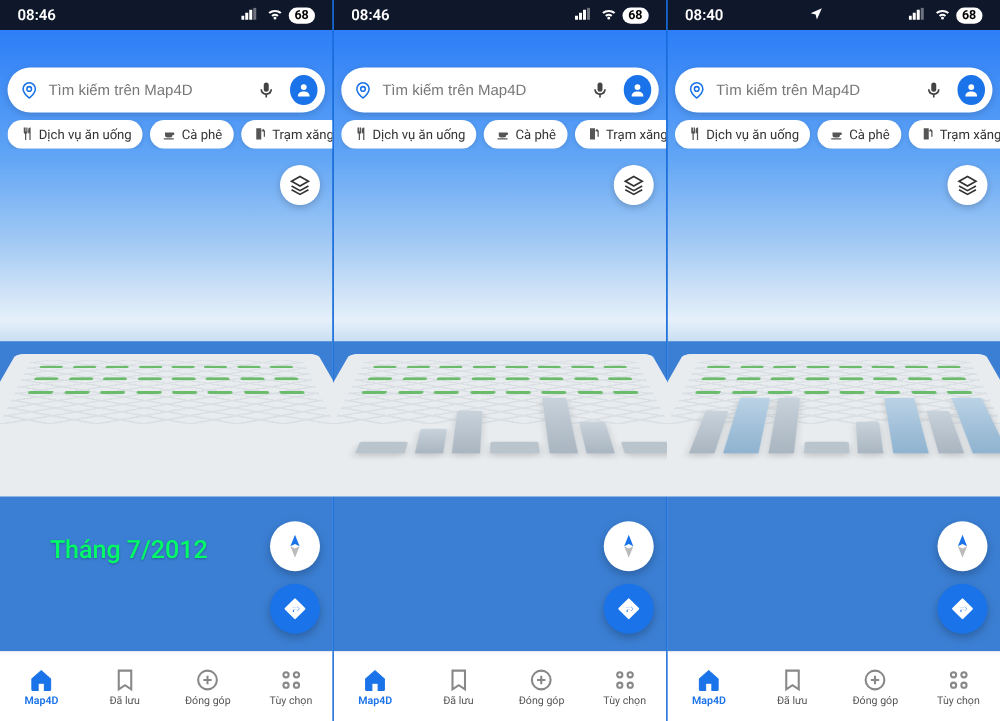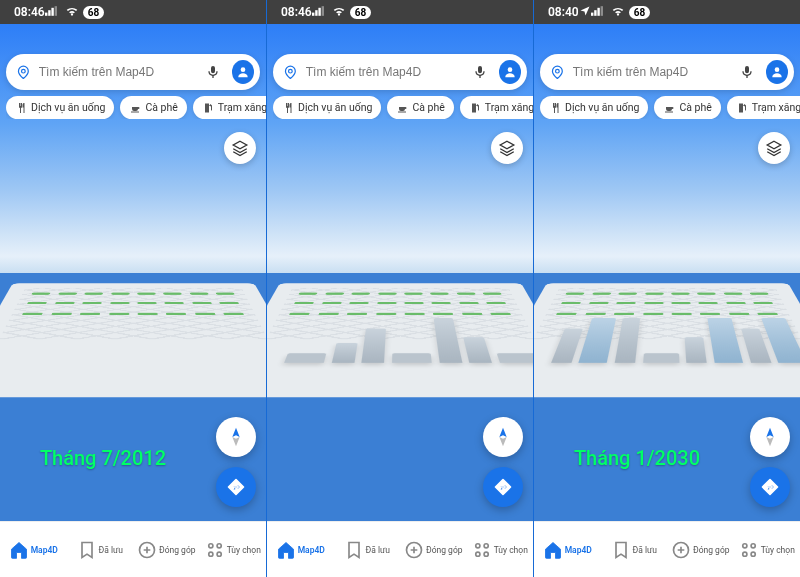--- a/index.html
+++ b/index.html
@@ -1,21 +1,21 @@
 <!DOCTYPE html>
 <html><head>
 <meta charset="utf-8">
 <style>
 * { margin: 0; padding: 0; box-sizing: border-box; }
 body { font-family: -apple-system, BlinkMacSystemFont, "Segoe UI", Roboto, sans-serif; background: #1a73e8; }
 .container { display: flex; width: 800px; height: 577px; }
 .screen { flex: 1; position: relative; display: flex; flex-direction: column; overflow: hidden; }
 .screen + .screen { border-left: 1px solid rgba(0,0,0,.08); }
 
-.status-bar { height: 24px; background: #404040; color: #fff; display: flex; align-items: center; justify-content: flex-start; padding: 0 14px; font-size: 12px; font-weight: 600; position: relative; z-index: 50; }
+.status-bar { height: 24px; background: #0f172a; color: #fff; display: flex; align-items: center; justify-content: space-between; padding: 0 14px; font-size: 12px; font-weight: 600; position: relative; z-index: 50; }
 .status-right { display: flex; align-items: center; gap: 4px; }
 .battery-pill { background: #fff; color: #000; border-radius: 8px; padding: 1px 5px; font-size: 10px; font-weight: 700; }
 
 .map-area { flex: 1; position: relative; overflow: hidden; }
 .sky { position: absolute; inset: 0; background: linear-gradient(to bottom, #2d7ef7 0%, #5fa4f5 18%, #9ec7f4 30%, #cfe3f7 38%, #e6f0fa 42%, #c9dff2 45%); }
 .water { position: absolute; left: 0; right: 0; top: 45%; bottom: 0; background: #3b7fd4; }
 .land { position: absolute; left: -5%; right: -5%; top: 34%; height: 42%; background: #e8ecef; transform: perspective(480px) rotateX(62deg); border-radius: 8px; }
 .land::before { content: ""; position: absolute; inset: 6% 6% 40% 6%; background: repeating-linear-gradient(20deg, #d7dde2 0 1.2%, transparent 1.2% 6%), repeating-linear-gradient(-20deg, #d7dde2 0 1.2%, transparent 1.2% 6%); opacity: .8; }
 .greenbits { position: absolute; inset: 12% 10% 55% 10%; display: grid; grid-template-columns: repeat(8,1fr); gap: 4%; }
 .greenbits i { background: #6abc6a; border-radius: 2px; height: 6px; }
@@ -26,33 +26,33 @@
 .bld.row { height: 14%; width: 18%; background: #bac4cd; }
 
 .search-row { position: absolute; top: 30px; left: 6px; right: 6px; height: 36px; background: #fff; border-radius: 20px; display: flex; align-items: center; padding: 0 6px 0 10px; box-shadow: 0 2px 6px rgba(0,0,0,.15); z-index: 40; gap: 8px; }
 .search-row input { flex: 1; border: none; outline: none; font-size: 12px; color: #333; background: transparent; }
 .search-row input::placeholder { color: #777; }
 .marker-ic { width: 16px; height: 16px; display: flex; align-items: center; justify-content: center; }
 .mic-ic, .avatar-ic { width: 24px; height: 24px; border-radius: 50%; display: flex; align-items: center; justify-content: center; }
 .avatar-ic { background: #1a73e8; }
 
 .chips { position: absolute; top: 72px; left: 6px; right: 0; display: flex; gap: 6px; z-index: 40; overflow: hidden; }
-.chip { background: #fff; border-radius: 16px; padding: 5px 9px; font-size: 10.5px; color: #333; display: flex; align-items: flex-end; gap: 4px; box-shadow: 0 1px 4px rgba(0,0,0,.12); white-space: nowrap; cursor: pointer; }
+.chip { background: #fff; border-radius: 16px; padding: 5px 9px; font-size: 10.5px; color: #333; display: flex; align-items: flex-start; gap: 4px; box-shadow: 0 1px 4px rgba(0,0,0,.12); white-space: nowrap; cursor: pointer; }
 .chip svg { width: 12px; height: 12px; flex-shrink: 0; }
 
 .layers-btn { position: absolute; top: 108px; right: 10px; width: 32px; height: 32px; background: #fff; border-radius: 50%; display: flex; align-items: center; justify-content: center; box-shadow: 0 2px 6px rgba(0,0,0,.2); z-index: 40; cursor: pointer; }
 
-.caption { position: absolute; bottom: 107px; left: 0; right: 60px; text-align: center; color: #00ff66; font-size: 20px; font-weight: 500; text-shadow: 0 1px 2px rgba(0,0,0,.3); z-index: 35; }
+.caption { position: absolute; bottom: 126px; left: 0; right: 60px; text-align: center; color: #00ff66; font-size: 20px; font-weight: 500; text-shadow: 0 1px 2px rgba(0,0,0,.3); z-index: 35; }
 
 .fab-stack { position: absolute; right: 10px; bottom: 70px; display: flex; flex-direction: column; gap: 10px; z-index: 40; }
 .fab { width: 40px; height: 40px; border-radius: 50%; display: flex; align-items: center; justify-content: center; box-shadow: 0 3px 8px rgba(0,0,0,.25); cursor: pointer; }
 .fab.white { background: #fff; } .fab.blue { background: #1a73e8; }
 
 .bottom-nav { position: absolute; bottom: 0; left: 0; right: 0; height: 56px; background: #fff; display: flex; z-index: 50; border-top: 1px solid #eee; }
-.nav-item { flex: 1; display: flex; flex-direction: row; align-items: center; justify-content: center; gap: 2px; cursor: pointer; }
+.nav-item { flex: 1; display: flex; flex-direction: column; align-items: center; justify-content: center; gap: 2px; cursor: pointer; }
 .nav-item svg { width: 20px; height: 20px; }
 .nav-label { font-size: 8.5px; color: #555; }
 .nav-item.active .nav-label { color: #1a73e8; font-weight: 600; }
 .nav-item.active svg { stroke: #1a73e8; fill: #1a73e8; }
 </style>
 </head>
 <body>
 
 <div class="container" id="root">
     <div class="screen">
@@ -447,21 +447,20 @@
             <span>Trạm xăng</span>
           </div>
         </div>
         <div class="layers-btn">
           <svg viewBox="0 0 24 24" width="18" height="18" fill="none" stroke="#333" stroke-width="1.8">
             <path d="M12 3l9 5-9 5-9-5 9-5z"></path>
             <path d="M3 13l9 5 9-5"></path>
             <path d="M3 17l9 5 9-5"></path>
           </svg>
         </div>
-        <div class="caption">Tháng 1/2030</div>
         <div class="fab-stack">
           <div class="fab white">
             <svg viewBox="0 0 24 24" width="22" height="22" fill="#1a73e8">
               <path d="M12 2l4 10-4-2-4 2z"></path>
               <path d="M12 22l-4-10 4 2 4-2z" fill="#bbb"></path>
             </svg>
           </div>
           <div class="fab blue">
             <svg viewBox="0 0 24 24" width="20" height="20" fill="#fff">
               <path d="M12 2l10 10-10 10L2 12z" fill="none"></path>

